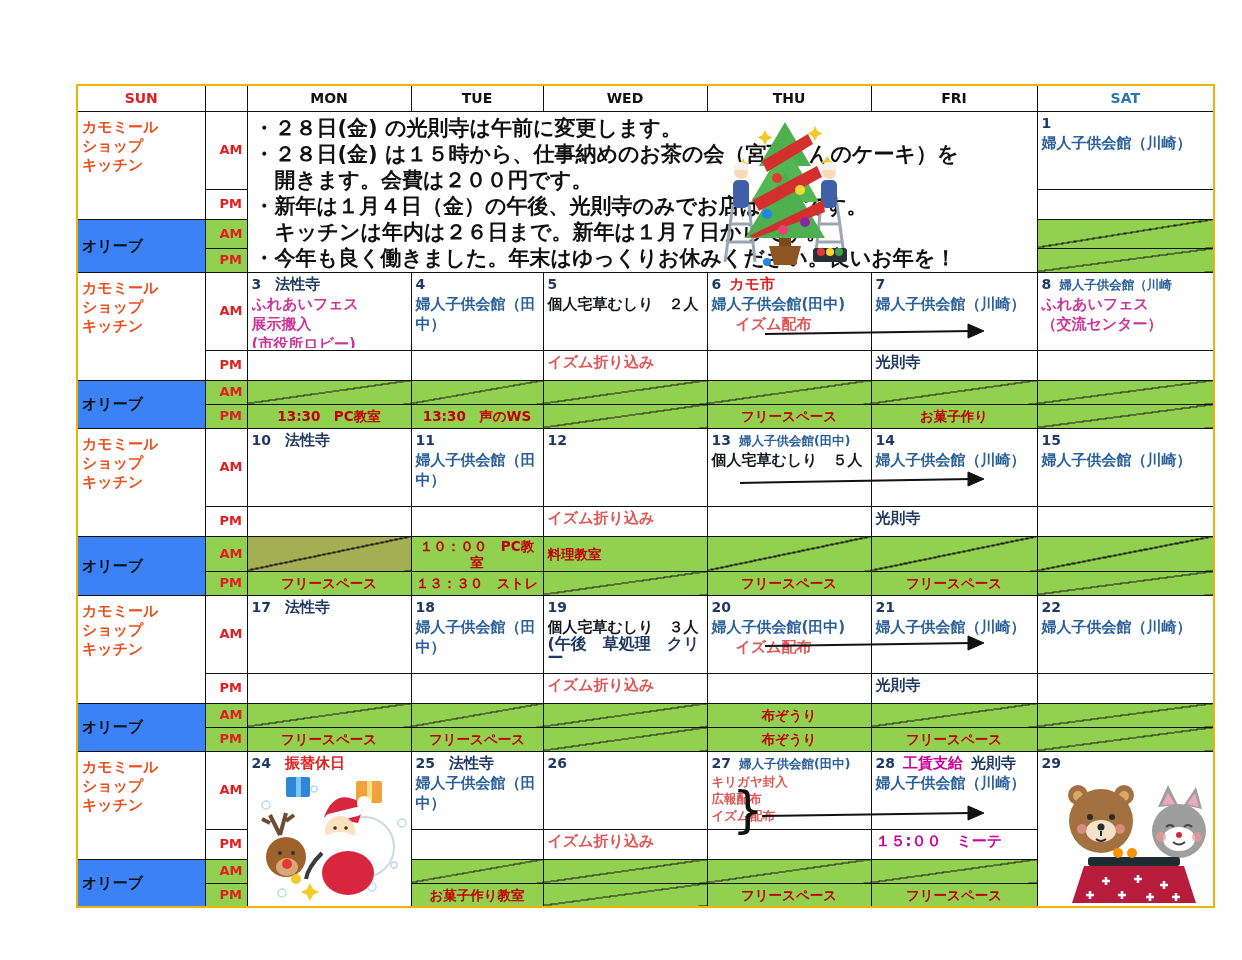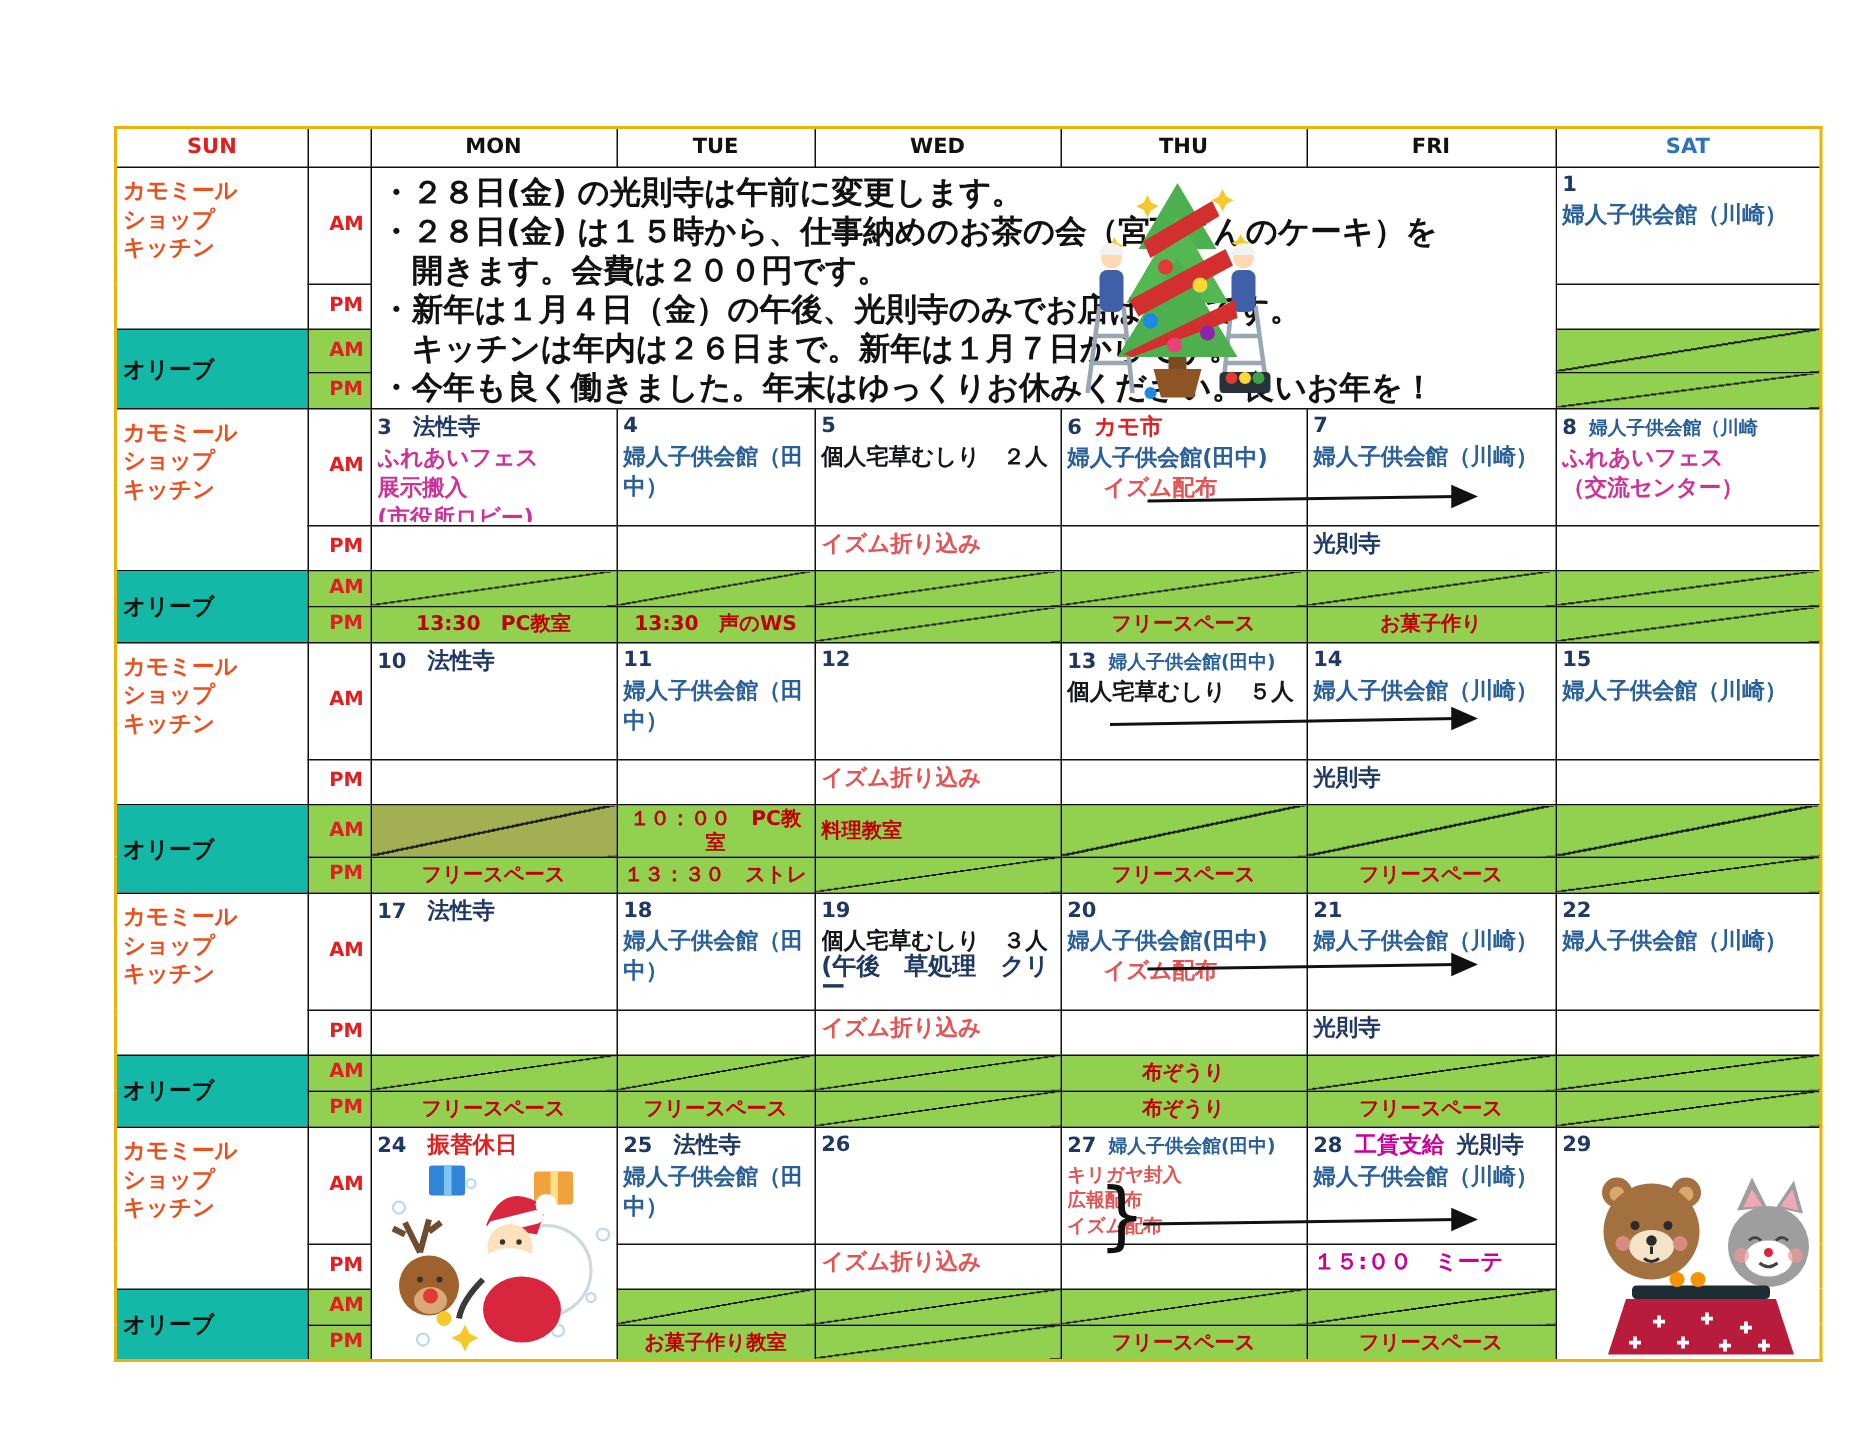--- a/index.html
+++ b/index.html
@@ -18,21 +18,21 @@
   table.cal{position:absolute;left:28px;top:84px;border-collapse:collapse;table-layout:fixed;
             border:2px solid #eab308;margin-left:48px;}
   col.c-sun{width:128px}col.c-ap{width:42px}col.c-mon{width:164px}col.c-tue{width:132px}
   col.c-wed{width:164px}col.c-thu{width:164px}col.c-fri{width:166px}col.c-sat{width:177px}
   tr.r-hd{height:26px}tr.r-am{height:78px}tr.r-pm{height:30px}tr.r-oam{height:24px}tr.r-opm{height:24px}
   th,td{border:1px solid #111;padding:1px 4px;vertical-align:top;overflow:hidden;
         font-weight:bold;font-size:15px;line-height:20px;color:#111;text-align:left;background:#fff;}
   th{text-align:center;vertical-align:middle;font-size:14px;padding:0;}
   th.sun{color:#e02020}th.sat{color:#2e74b5}
   td.shoplab{color:#e8501e;font-size:15px;line-height:19px;white-space:pre-line;padding-top:6px;}
-  td.olivelab{background:#14b8a6;color:#111;vertical-align:middle;font-size:15px;}
+  td.olivelab{background:#3b82f6;color:#111;vertical-align:middle;font-size:15px;}
   td.ap{color:#e02020;font-size:13px;vertical-align:middle;padding-left:14px;}
   td.apw1{vertical-align:middle;}
   td.g{background:#92d050;}
   td.dk{background:#a2af52;}
   td.d{background-image:linear-gradient(to bottom right,transparent 48.8%,#1a1a1a 48.8%,#1a1a1a 51.2%,transparent 51.2%);}
   td.ol{color:#c00000;text-align:center;font-size:13.5px;vertical-align:middle;line-height:16px;}
   .rg{color:#e02800;}
   .dr{color:#c00000;}
   .date{color:#1f3864;font-size:14px;}
   .navy{color:#1f3864;}

